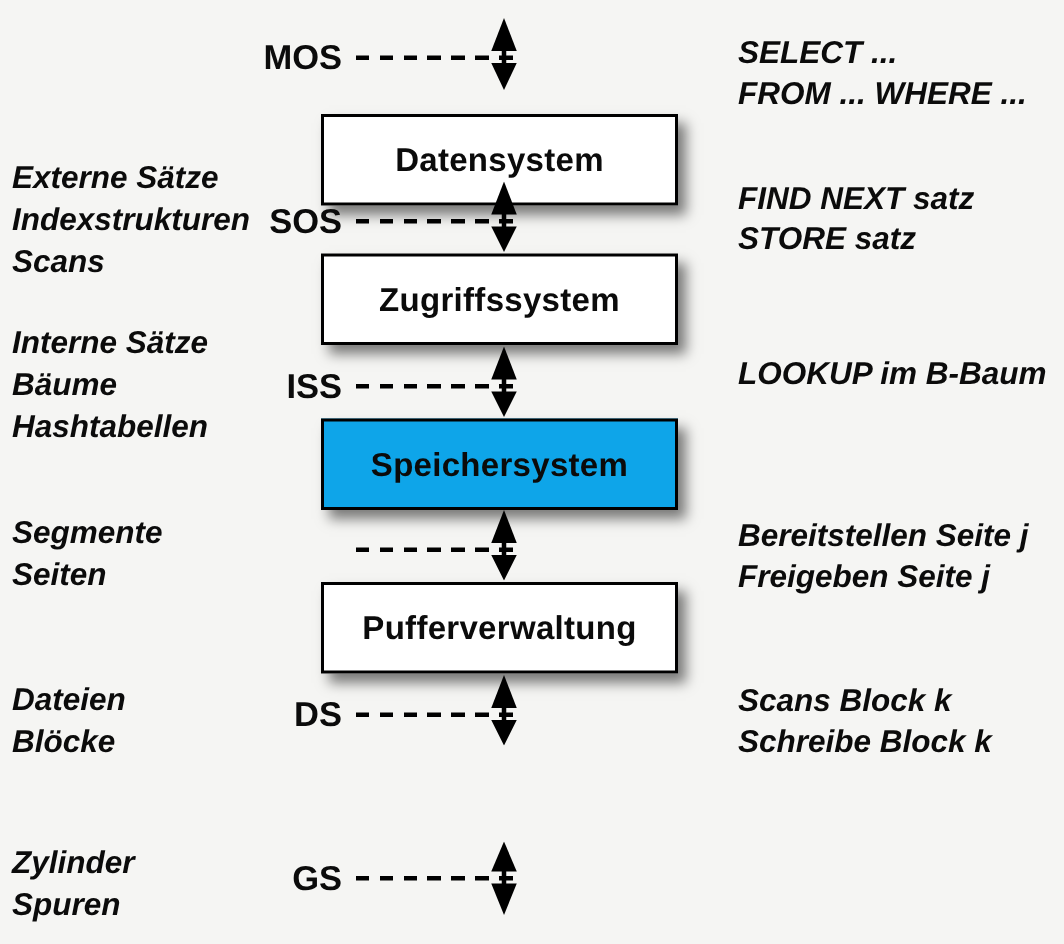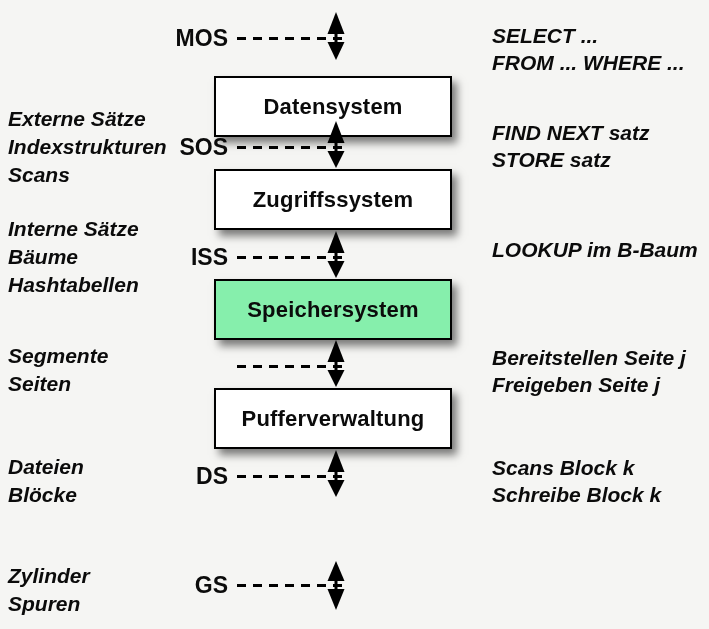--- a/index.html
+++ b/index.html
@@ -40,21 +40,21 @@
 </head>
 <body>
 
 <div class="canvas" id="diagram" style="background: rgb(245, 245, 243);">
     <div class="box" style="top: 60px; background: rgb(255, 255, 255); margin-top: 16px;">
       <span class="box-label">Datensystem</span>
     </div>
     <div class="box" style="top: 169px; background: rgb(255, 255, 255);">
       <span class="box-label">Zugriffssystem</span>
     </div>
-    <div class="box" style="top: 279px; background: #86efac;">
+    <div class="box" style="top: 279px; background: #0ea5e9;">
       <span class="box-label">Speichersystem</span>
     </div>
     <div class="box" style="top: 388px; background: rgb(255, 255, 255);">
       <span class="box-label">Pufferverwaltung</span>
     </div>
     <div class="ann ann-right" style="top: 22px;">
       <div>SELECT ...</div>
       <div>FROM ... WHERE ...</div>
     </div>
     <div class="iface-code" style="top: 23px;">MOS</div>

